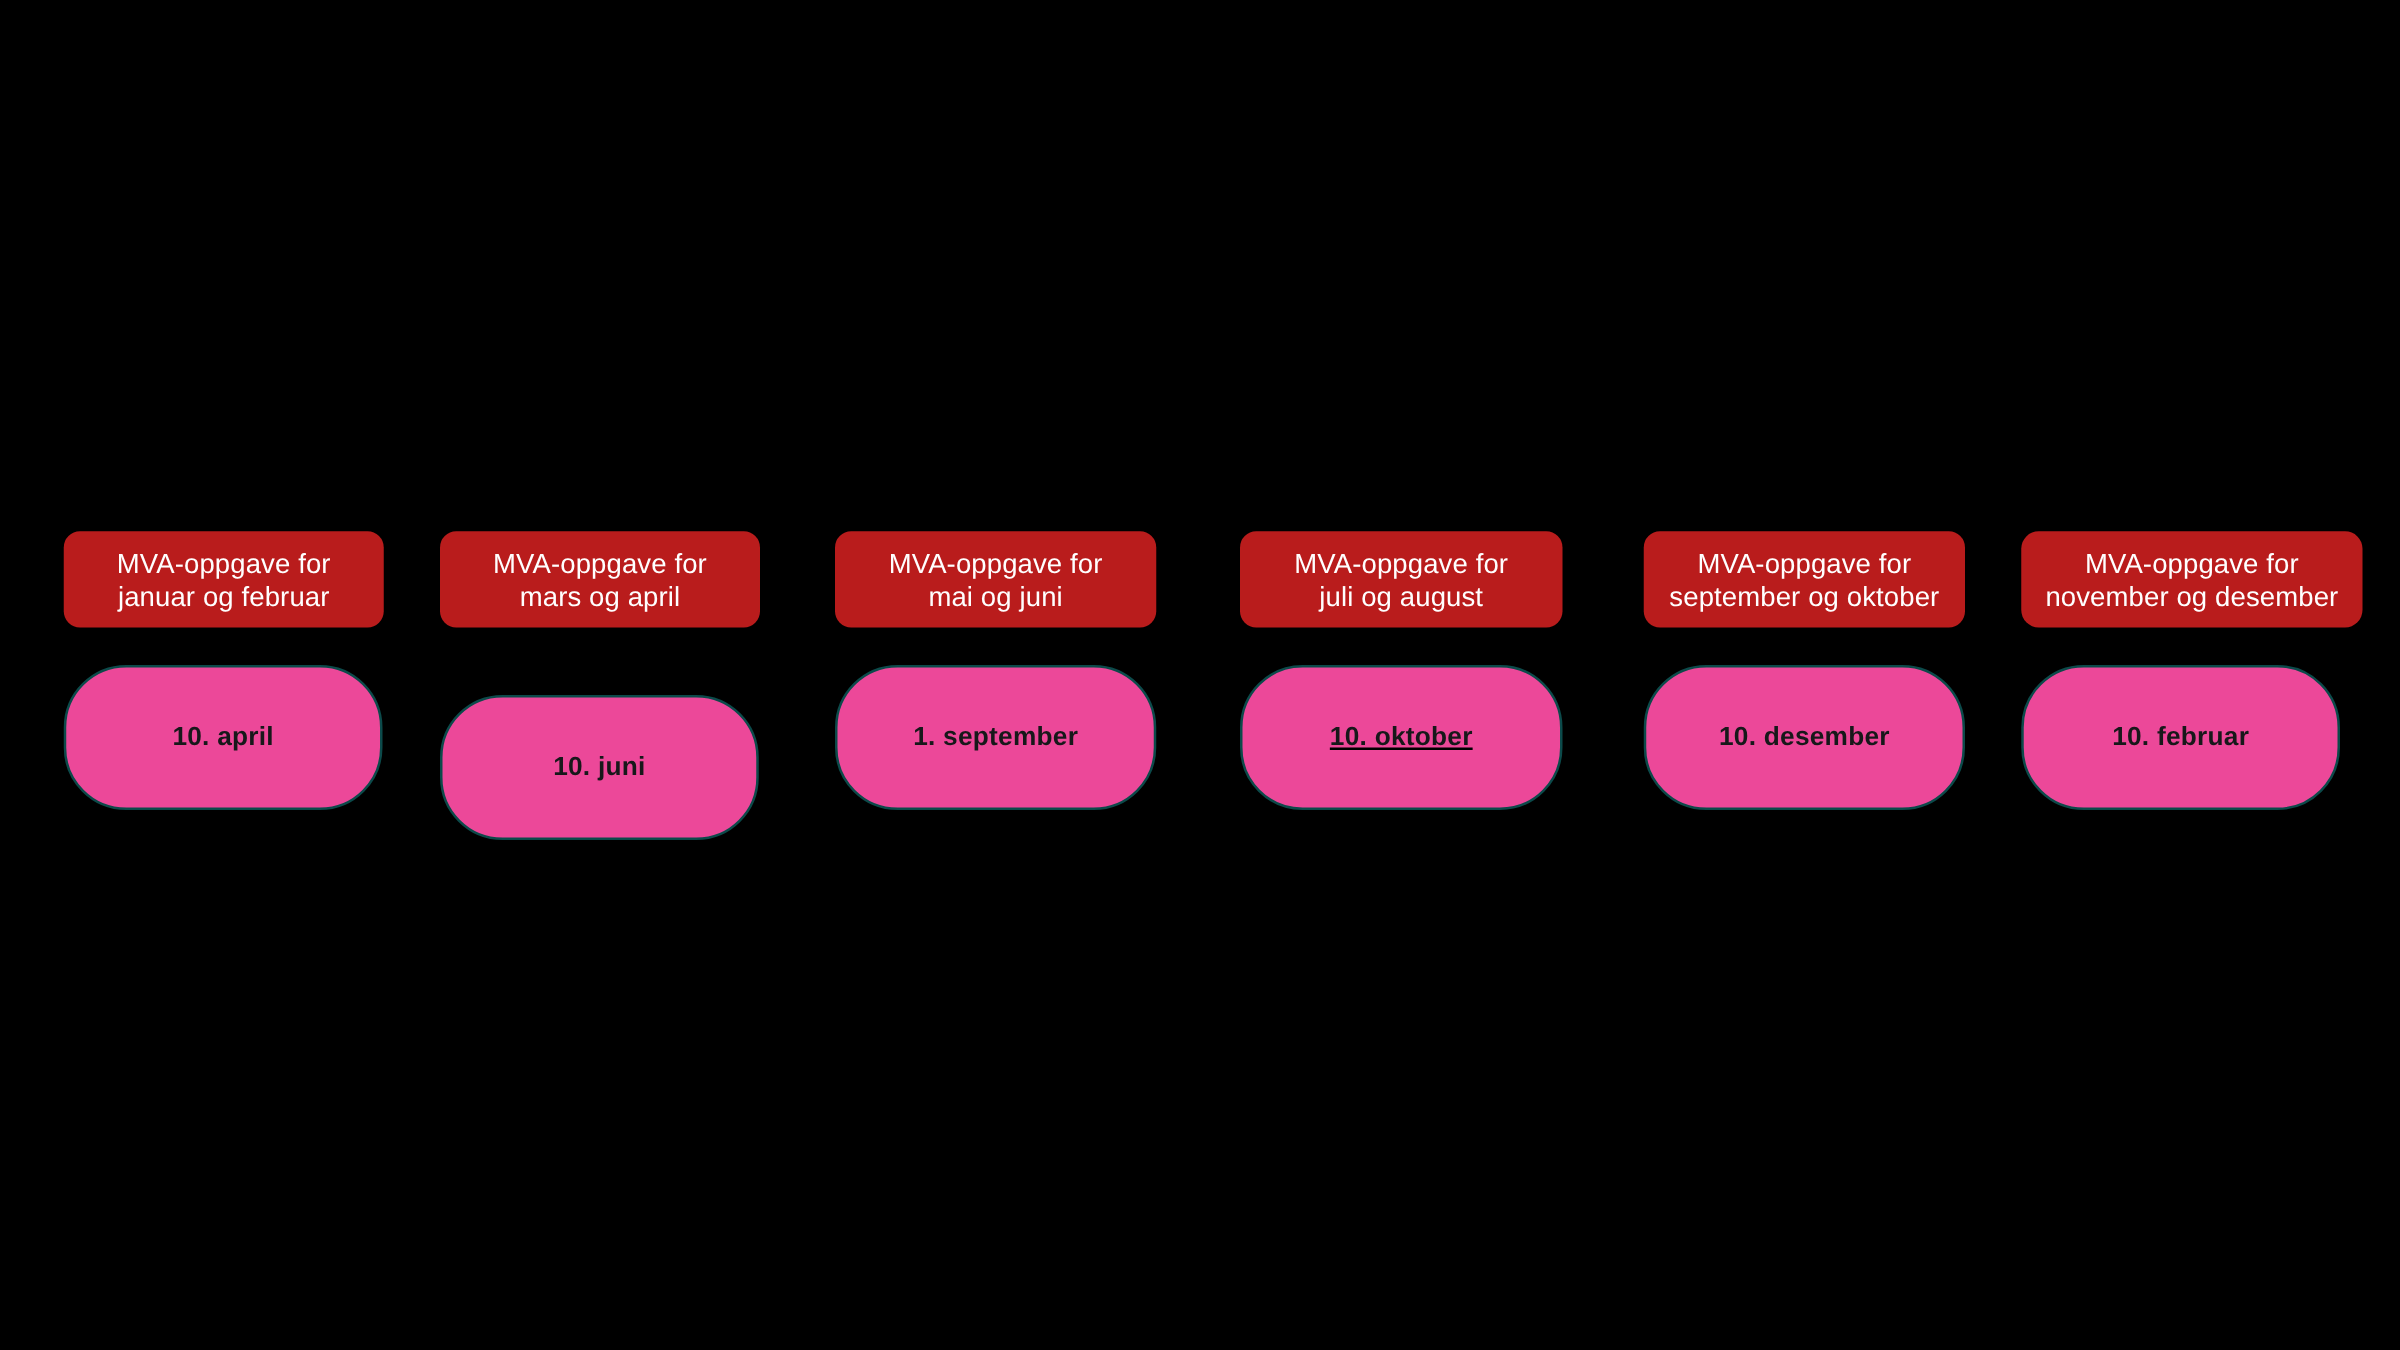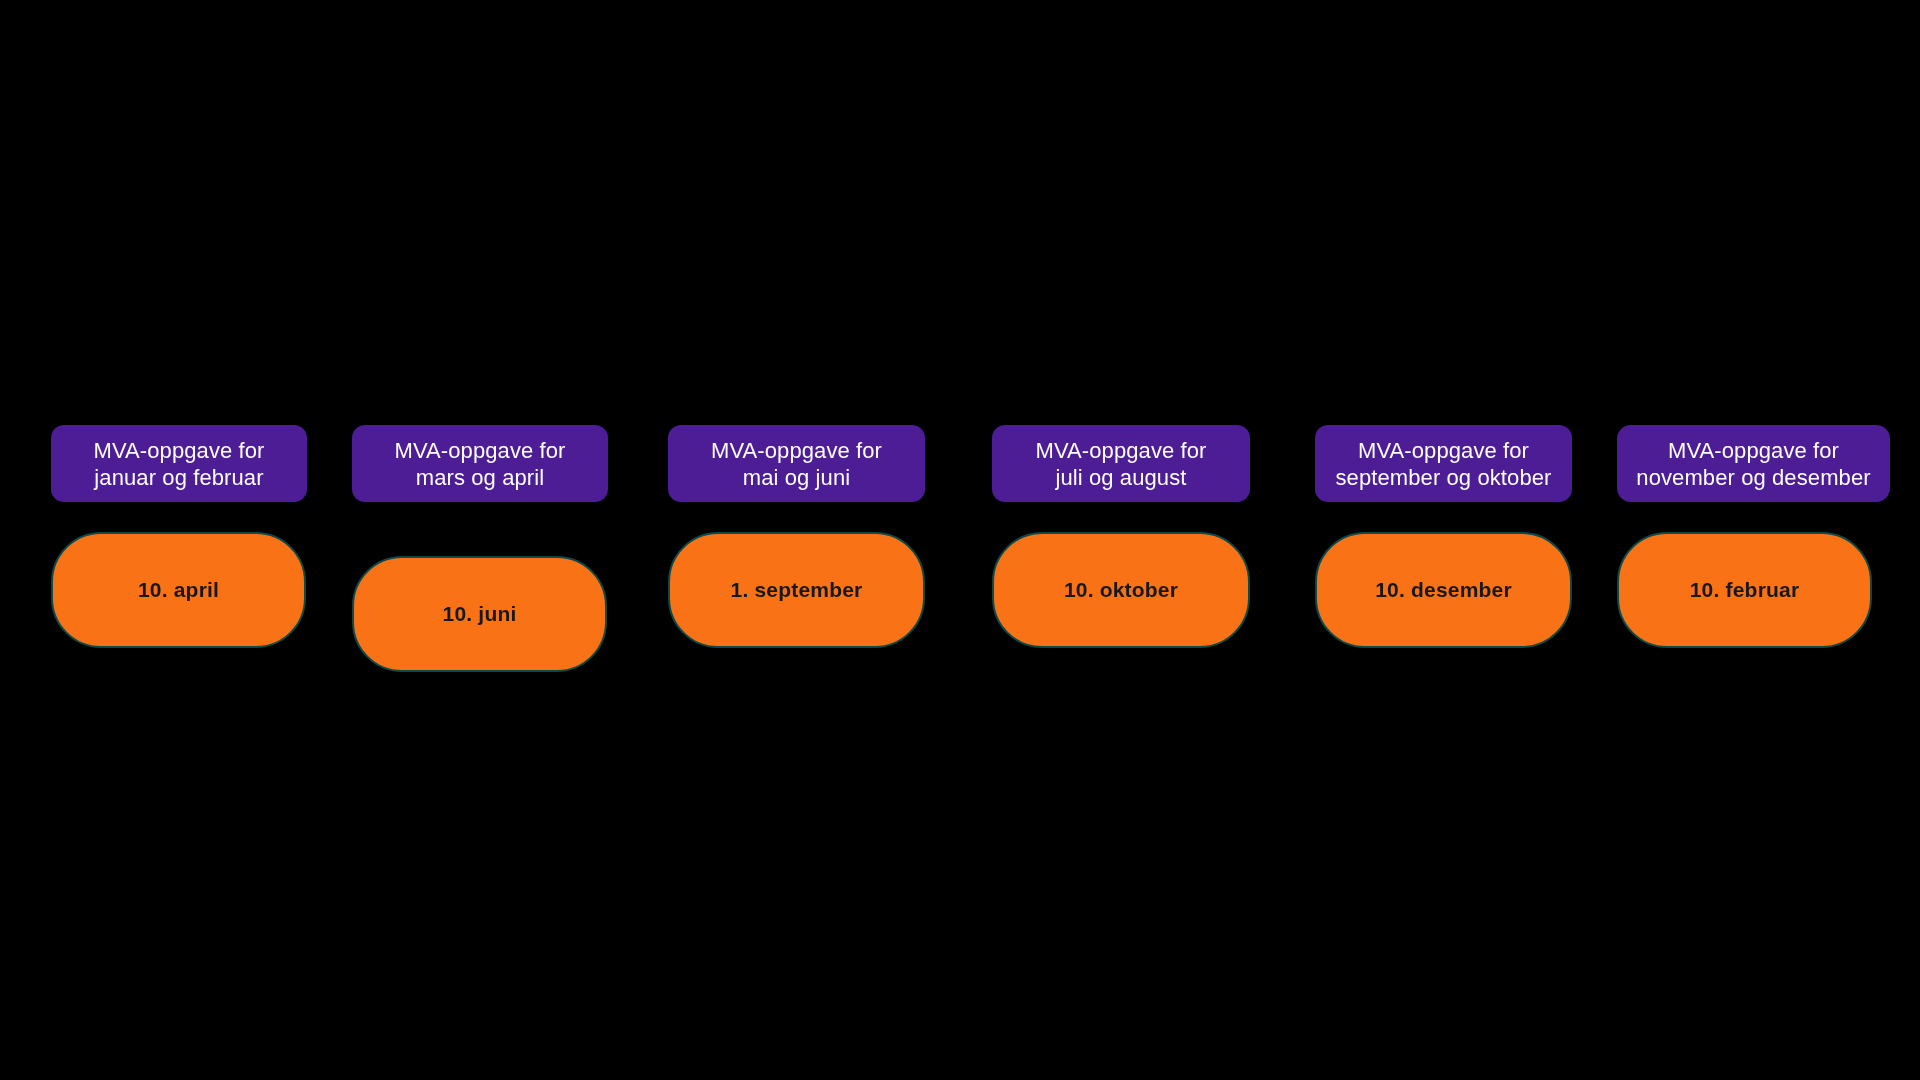--- a/index.html
+++ b/index.html
@@ -29,21 +29,21 @@
   .col-1 { left:352px;  width:256px; }
   .col-2 { left:668px;  width:257px; }
   .col-3 { left:992px;  width:258px; }
   .col-4 { left:1315px; width:257px; }
   .col-5 { left:1617px; width:273px; }
 
   .period-card {
     position:relative;
     width:100%;
     height:77px;
-    background:#4c1d95;
+    background:#b91c1c;
     border-radius:13px;
     display:flex;
     align-items:center;
     justify-content:center;
     text-align:center;
     padding:4px 10px;
   }
   .period-label {
     color:#ffffff;
     font-size:22px;
@@ -52,32 +52,32 @@
     letter-spacing:0.1px;
     white-space:pre-line;
   }
   
   .col-5 .period-card { border-radius:14px; }
 
   .deadline-card {
     position:absolute;
     top:107px;
     height:116px;
-    background:#f97316;
+    background:#ec4899;
     border:2px solid #0c4a4a;
     border-radius:50px;
     display:flex;
     align-items:center;
     justify-content:center;
     text-align:center;
   }
   .col-0 .deadline-card { left:0;   width:255px; }
   .col-1 .deadline-card { left:0;   width:255px;margin-top:24px; }
   .col-2 .deadline-card { left:0;   width:257px;justify-content:center; }
-  .col-3 .deadline-card { left:0;   width:258px; }
+  .col-3 .deadline-card { left:0;   width:258px;text-decoration:underline; }
   .col-4 .deadline-card { left:0;   width:257px;text-align:center; }
   .col-5 .deadline-card { left:0;   width:255px;align-items:center; }
 
   .deadline-label {
     color:#17181a;
     font-size:21px;
     font-weight:700;
     letter-spacing:0.2px;
   }
 </style>

